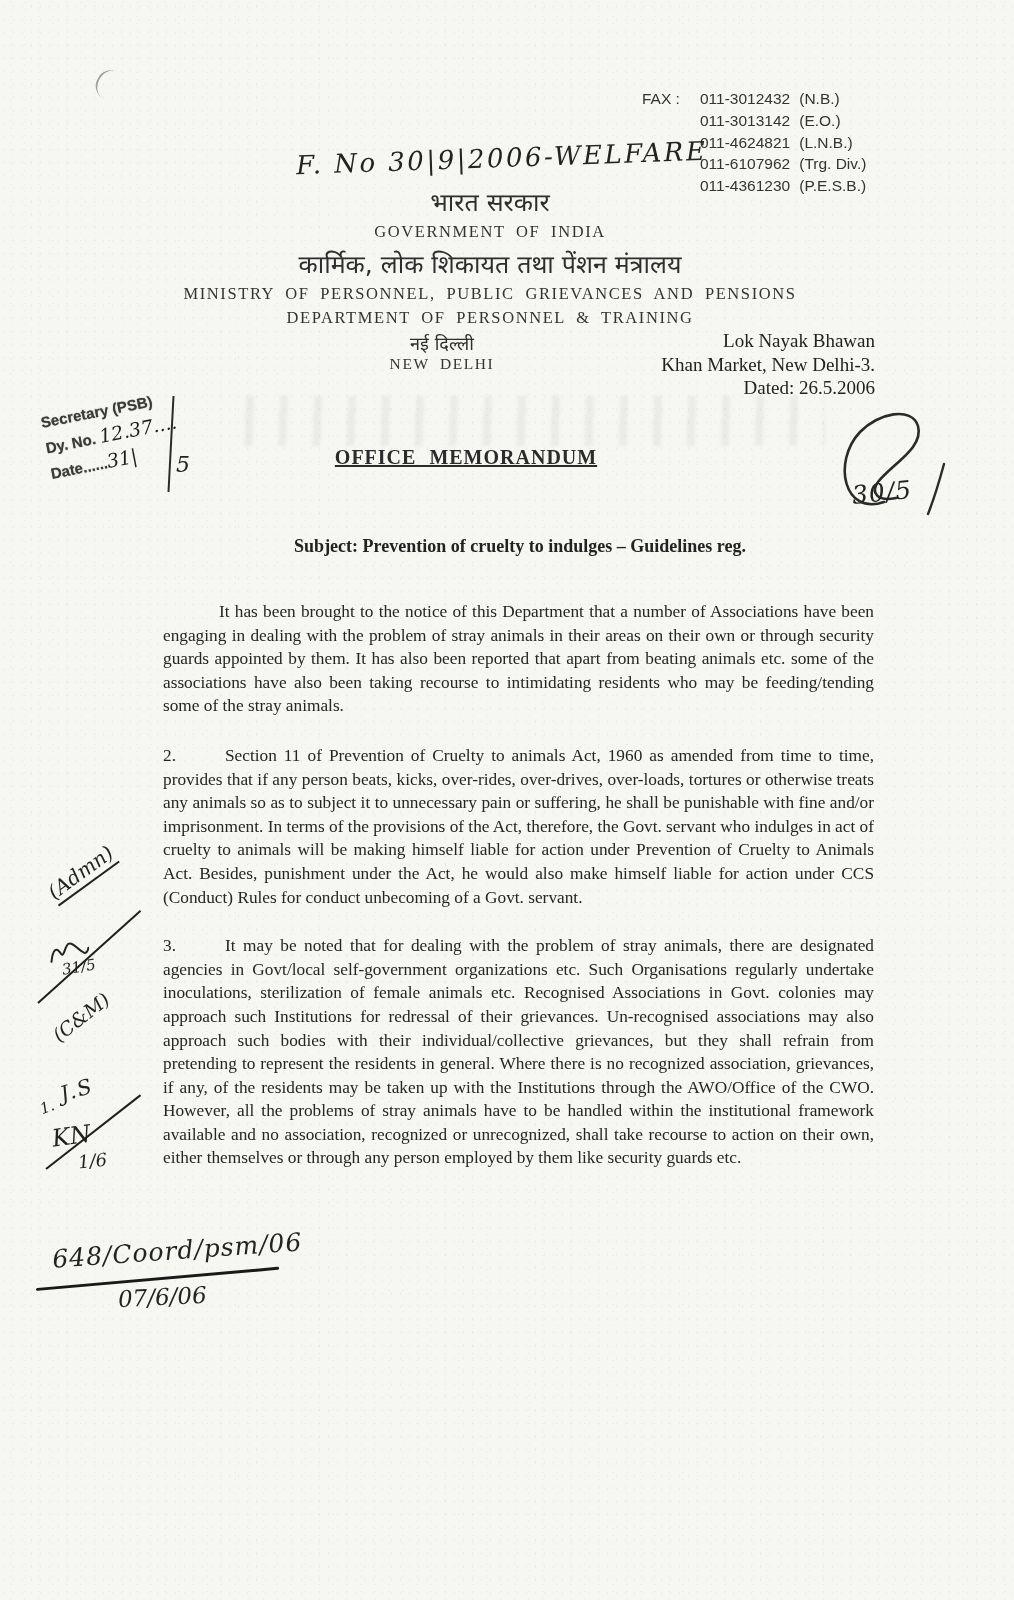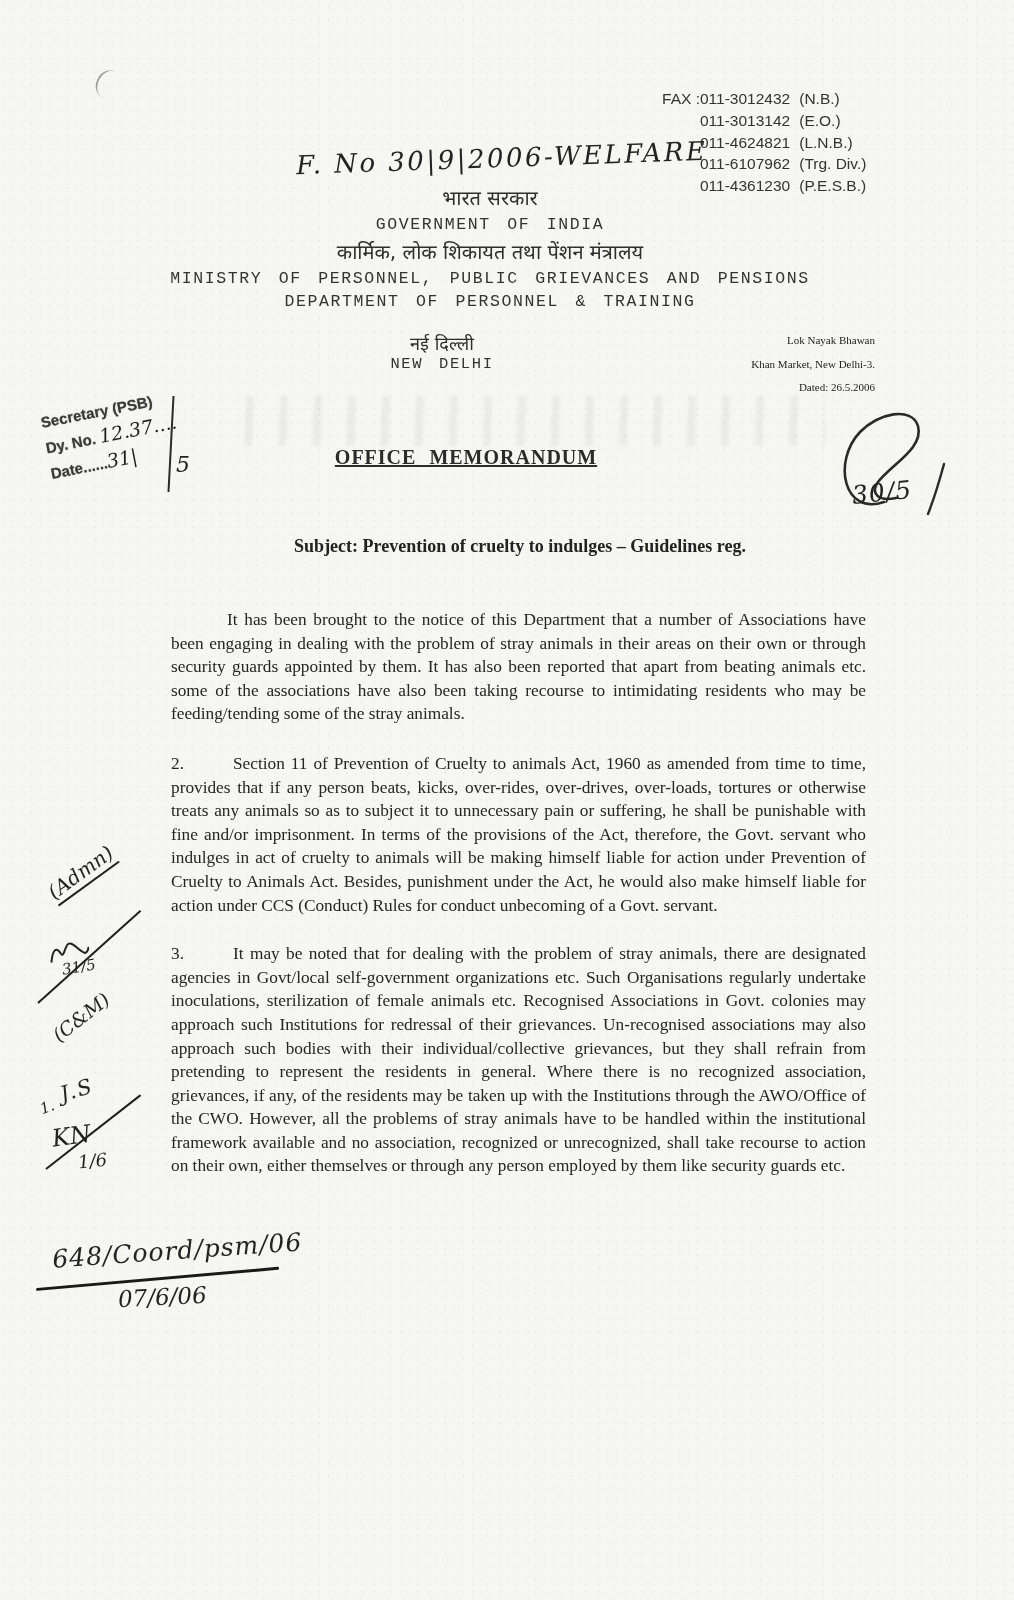--- a/index.html
+++ b/index.html
@@ -15,41 +15,41 @@
     background-position:0 0, 4px 6px;
     overflow:hidden;
     font-family:"Liberation Serif", serif;
     color:#2b2b2b;
   }
   .abs{position:absolute;}
 
   
   .fax{left:642px;top:88px;font-family:"Liberation Sans",sans-serif;
        font-size:15.5px;line-height:21.8px;color:#333;display:flex;}
-  .fax-label{display:inline-block;width:58px;text-align:right;}
+  .fax-label{display:inline-block;width:58px;}
   .fax-row{white-space:nowrap;}
   .fax-gap{display:inline-block;width:9px;}
 
   
   .hand{font-family:"DejaVu Serif",serif;font-style:italic;color:#232323;}
   .fileno{left:296px;top:143px;font-size:26px;letter-spacing:2.5px;
           transform:rotate(-2deg);white-space:nowrap;}
 
   
   .gov-header{left:0;top:184px;width:980px;text-align:center;}
   .gov-header div{margin:0 0 4px 0;}
-  .hindi{font-family:"DejaVu Sans",sans-serif;font-size:20px;color:#2e2e2e;}
-  .latin-head{font-family:Liberation Mono, monospace;font-size:16.5px;
+  .hindi{font-family:"DejaVu Sans",sans-serif;font-size:25px;color:#2e2e2e;}
+  .latin-head{font-family:Liberation Serif, serif;font-size:16.5px;
               letter-spacing:1.6px;word-spacing:5px;color:#333;}
 
   .city-block{left:292px;top:331px;width:300px;text-align:center;}
   .city-block .hindi{font-size:18px;}
   .city-block .latin-head{font-size:15.5px;}
 
-  .addr{top:329px;right:139px;text-align:right;font-size:11px;line-height:23.5px;color:#222;}
+  .addr{top:329px;right:139px;text-align:right;font-size:19px;line-height:23.5px;color:#222;}
 
   
   .stamp{left:44px;top:390px;width:215px;transform:rotate(-11deg);
          font-family:"Liberation Sans",sans-serif;font-weight:700;
          color:#3a3a3a;font-size:15px;line-height:24px;
          text-shadow:0 0 1px rgba(60,60,60,.7);}
   .stamp .hand{font-weight:400;font-size:19px;text-shadow:none;color:#1d1d1d;}
   .stamp-vline{left:170px;top:396px;width:2px;height:96px;background:#2a2a2a;transform:rotate(3deg);}
   .stamp-five{left:176px;top:452px;font-size:22px;}
 
@@ -66,21 +66,21 @@
   
   .sig{left:826px;top:406px;}
   .sig-note{left:852px;top:478px;font-size:25px;letter-spacing:1px;transform:rotate(-6deg);}
 
   .subject{left:185px;top:536px;width:670px;text-align:center;
            font-size:18px;font-weight:700;color:#222;}
 
   
   .body-copy{left:155px;top:592px;width:727px;font-size:17.3px;
              line-height:23.6px;text-align:justify;color:#252525;}
-  .body-copy p{margin:16px;}
+  .body-copy p{margin:8px;}
   .p2{margin-top:26px !important;}
   .p3{margin-top:25px !important;}
   .indented{text-indent:56px;}
   .pnum{display:inline-block;width:62px;text-indent:0;}
 
   
   .mn{white-space:nowrap;}
   .mn-admn{left:44px;top:860px;font-size:20px;transform:rotate(-36deg);
            border-bottom:2px solid #222;padding-bottom:1px;}
   .mn-sq{left:48px;top:940px;transform:rotate(-12deg);}

